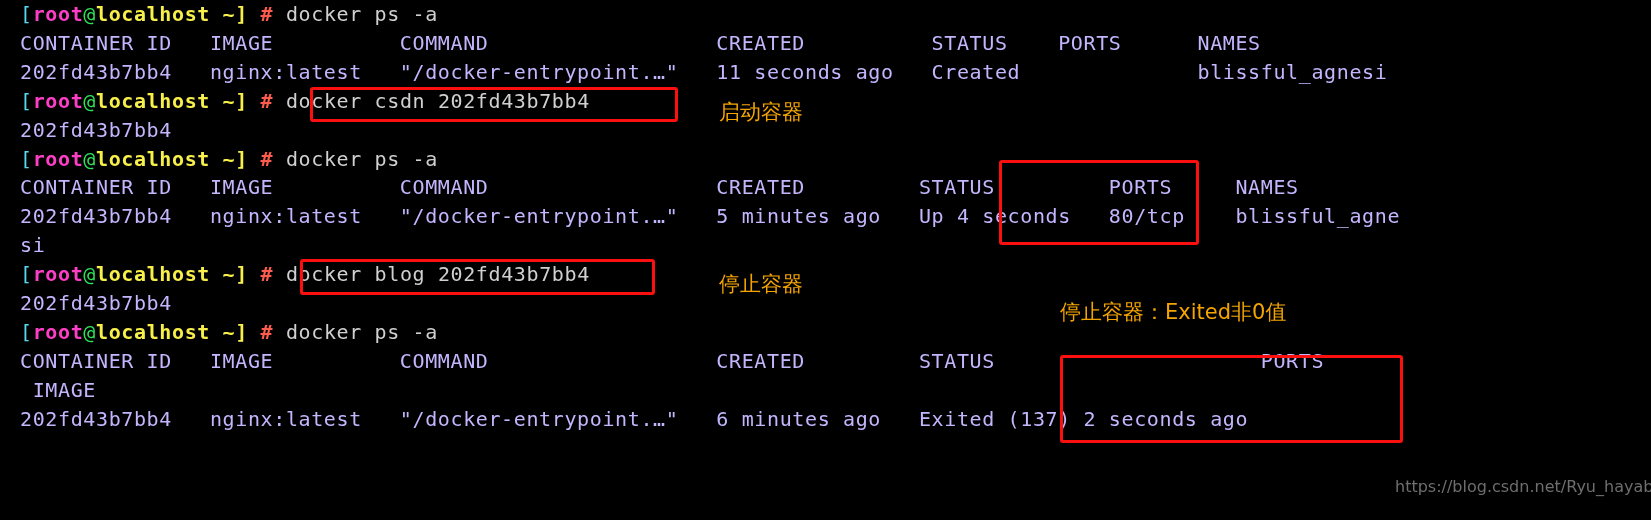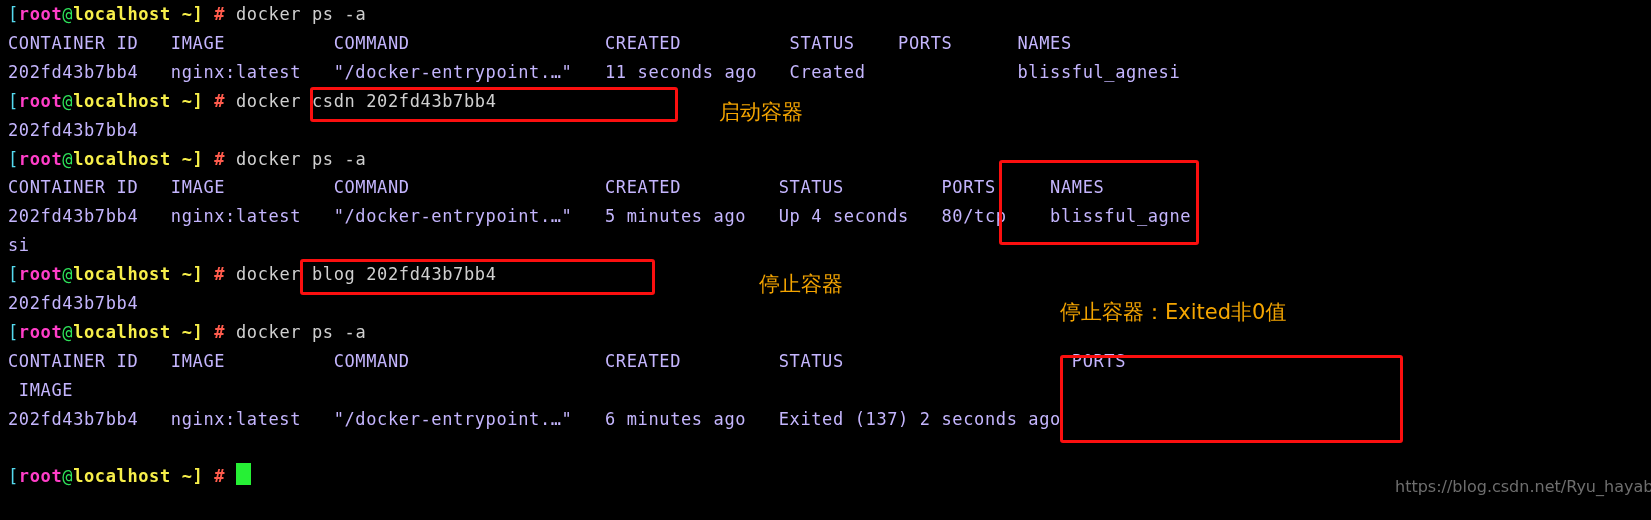--- a/index.html
+++ b/index.html
@@ -18,24 +18,24 @@
   
   #terminal {
     position: absolute;
     left: 0;
     top: 0;
     width: 1651px;
     height: 520px;
   }
   .line {
     position: absolute;
-    left: 8px;
+    left: 20px;
     height: 28.9px;
     line-height: 28.9px;
-    font-size: 17px;
+    font-size: 20px;
     letter-spacing: 0.62px;
     white-space: pre;
     color: #d8d8d8;
   }
   .c-default { color: #d0d0d0; }
   .c-bracket { color: #55d9ee; }
   .c-user    { color: #ff3ec8; font-weight: bold; }
   .c-at      { color: #2ee35a; }
   .c-host    { color: #f7ef4a; font-weight: bold; }
   .c-tilde   { color: #f7ef4a; font-weight: bold; }
@@ -90,31 +90,30 @@
       <div class="line" style="top: 144.5px;"><span class="c-bracket">[</span><span class="c-user">root</span><span class="c-at">@</span><span class="c-host">localhost</span><span class="c-tilde"> ~]</span><span class="c-default"> </span><span class="c-hash">#</span><span class="c-default"> </span><span class="c-default">docker ps -a</span></div>
       <div class="line" style="top: 173.4px;"><span class="c-out">CONTAINER ID   IMAGE          COMMAND                  CREATED         STATUS         PORTS     NAMES</span></div>
       <div class="line" style="top: 202.3px;"><span class="c-out">202fd43b7bb4   nginx:latest   "/docker-entrypoint.…"   5 minutes ago   Up 4 seconds   80/tcp    blissful_agne</span></div>
       <div class="line" style="top: 231.2px;"><span class="c-out">si</span></div>
       <div class="line" style="top: 260.1px;"><span class="c-bracket">[</span><span class="c-user">root</span><span class="c-at">@</span><span class="c-host">localhost</span><span class="c-tilde"> ~]</span><span class="c-default"> </span><span class="c-hash">#</span><span class="c-default"> </span><span class="c-default">docker blog 202fd43b7bb4</span></div>
       <div class="line" style="top: 289px;"><span class="c-out">202fd43b7bb4</span></div>
       <div class="line" style="top: 317.9px;"><span class="c-bracket">[</span><span class="c-user">root</span><span class="c-at">@</span><span class="c-host">localhost</span><span class="c-tilde"> ~]</span><span class="c-default"> </span><span class="c-hash">#</span><span class="c-default"> </span><span class="c-default">docker ps -a</span></div>
       <div class="line" style="top: 346.8px;"><span class="c-out">CONTAINER ID   IMAGE          COMMAND                  CREATED         STATUS                     PORTS</span></div>
       <div class="line" style="top: 375.7px;"><span class="c-out"> IMAGE</span></div>
       <div class="line" style="top: 404.6px;"><span class="c-out">202fd43b7bb4   nginx:latest   "/docker-entrypoint.…"   6 minutes ago   Exited (137) 2 seconds ago</span></div>
-      <div class="line" style="top: 462.4px;"><span class="c-bracket">[</span><span class="c-user">root</span><span class="c-at">@</span><span class="c-host">localhost</span><span class="c-tilde"> ~]</span><span class="c-default"> </span><span class="c-hash">#</span><span class="c-default"> </span><span class="cursor"></span></div>
     </div>
 
   <div class="redbox" style="left:310px; top:87px; width:368px; height:35px;"></div>
 
   <div class="redbox" style="left:999px; top:160px; width:200px; height:85px;"></div>
 
   <div class="redbox" style="left:300px; top:259px; width:355px; height:36px;"></div>
 
   <div class="redbox" style="left:1060px; top:355px; width:343px; height:88px;"></div>
 
   <div class="anno" style="left:719px; top:100px;text-align:center;">启动容器</div>
 
-  <div class="anno" style="left:759px; top:272px;">停止容器</div>
+  <div class="anno" style="left:719px; top:272px;">停止容器</div>
 
   <div class="anno" style="left:1060px; top:300px;">停止容器：Exited非0值</div>
 
   <div class="watermark" style="left:1395px; top:477px;">https://blog.csdn.net/Ryu_hayabusa</div>
 </div>
 
 </body></html>

